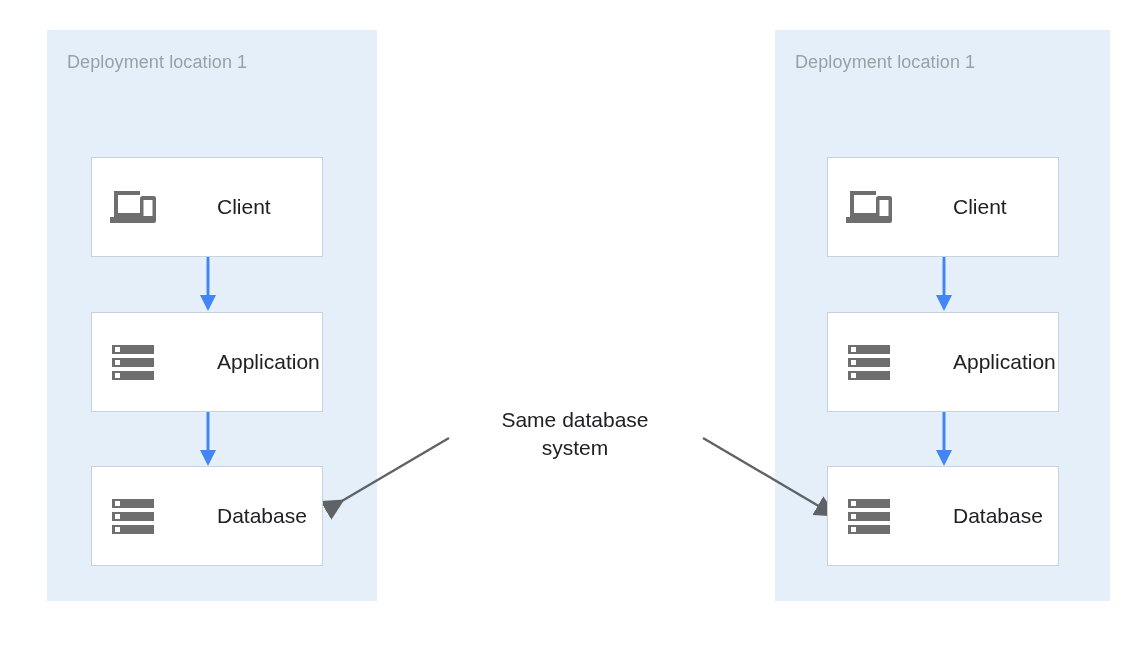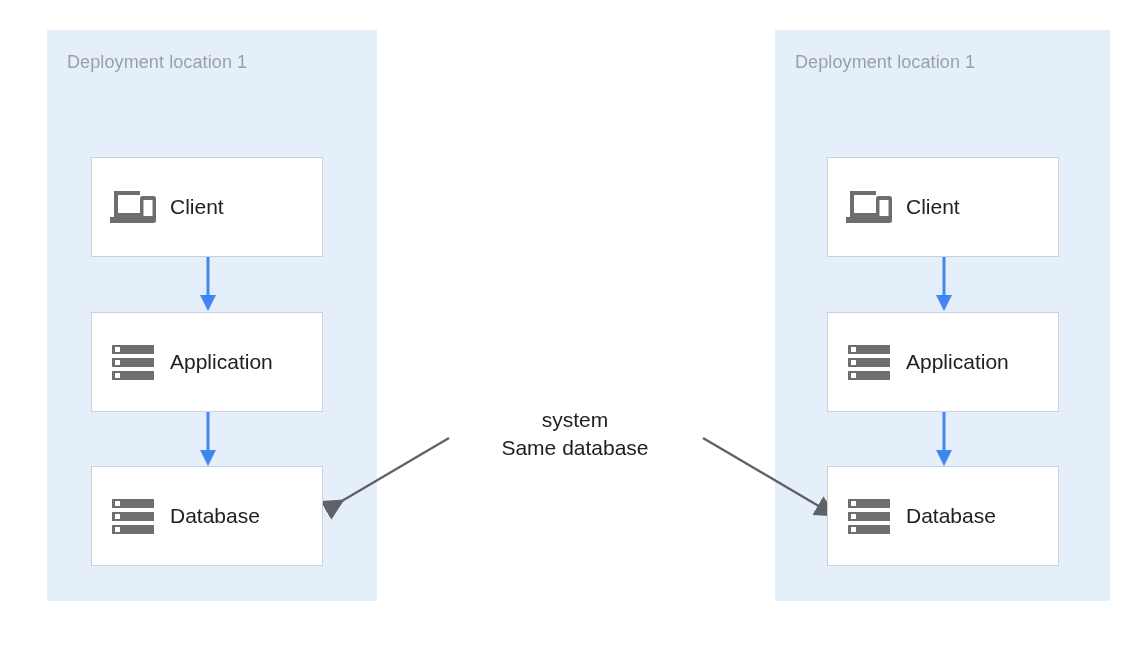--- a/index.html
+++ b/index.html
@@ -45,20 +45,21 @@
   .node {
     position: absolute;
     width: 232px;
     height: 100px;
     background: #ffffff;
     border: 1px solid #C9D2DB;
     box-sizing: border-box;
     display: flex;
     align-items: center;
     padding-left: 18px;
+    gap: 47px;
   }
   .node-icon {
     width: 46px;
     height: 46px;
     flex: 0 0 46px;
     position: relative;
     margin-right: 14px;
   }
   .node-label {
     font-size: 21px;
@@ -168,22 +169,22 @@
   <svg style="position:absolute; left:686px; top:428px; width:145px; height:95px;" width="145" height="95" viewBox="0 0 145 95">
     <defs>
       <marker id="grey-head-r" markerWidth="9" markerHeight="9" refX="2" refY="4.5" orient="auto" markerUnits="strokeWidth">
         <polygon points="0,0 0,9 9,4.5" fill="#5F6368"></polygon>
       </marker>
     </defs>
     <line x1="8" y1="10" x2="127" y2="80" stroke="#5F6368" stroke-width="2.4" marker-end="url(#grey-head-r)"></line>
   </svg>
 
   <div class="annotation" id="caption">
+    <span class="caption-line">Same database</span>
     <span class="caption-line">system</span>
-    <span class="caption-line">Same database</span>
   </div>
 
   <div class="node" id="node-client-1">
     <span class="node-icon">
       <span class="device">
         <svg class="svg-icon" width="46" height="38" viewBox="0 0 46 38">
           <path d="M4 3 h26 v4 h-22 v18 h22 v4 h-26 z" fill="#6E6E6E"></path>
           <rect x="0" y="29" width="34" height="6" fill="#6E6E6E"></rect>
           <rect x="30" y="8" width="16" height="27" rx="2.5" fill="#6E6E6E"></rect>
           <rect x="33.5" y="12" width="9" height="16" fill="#ffffff"></rect>

